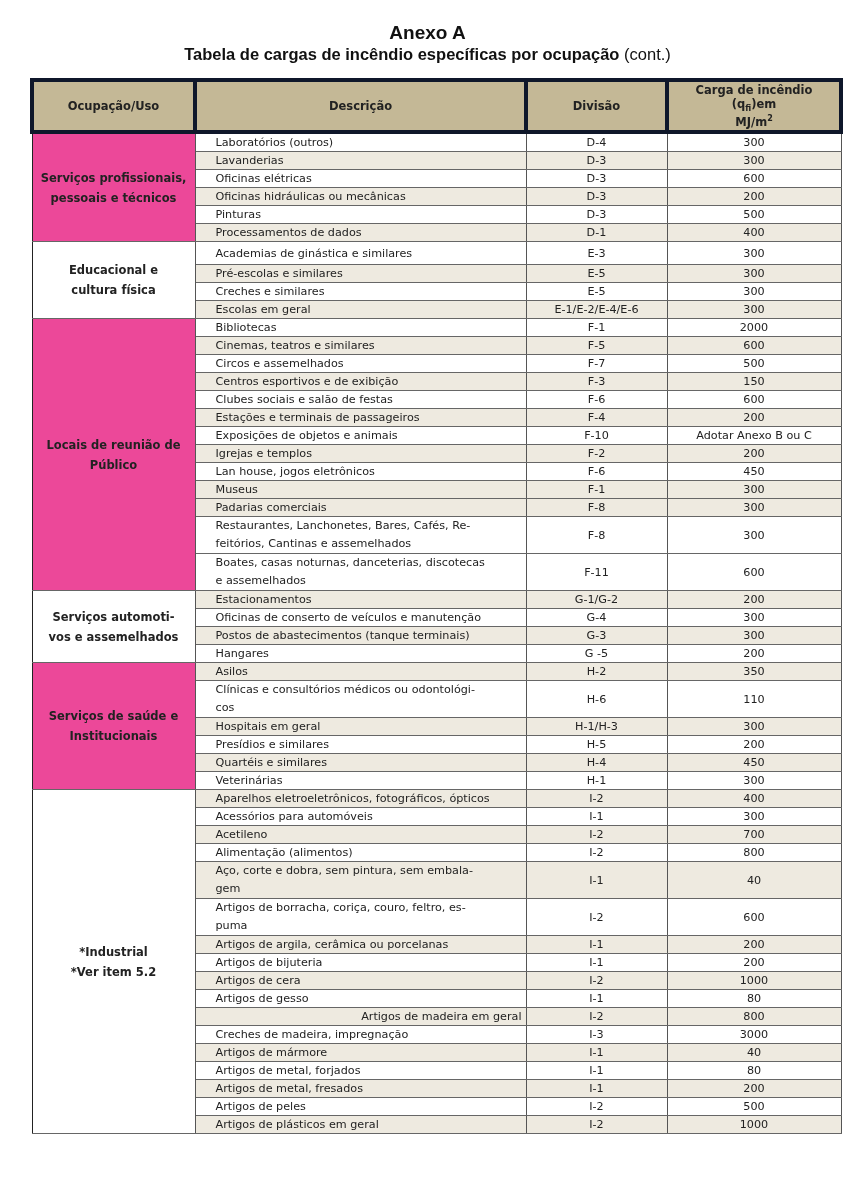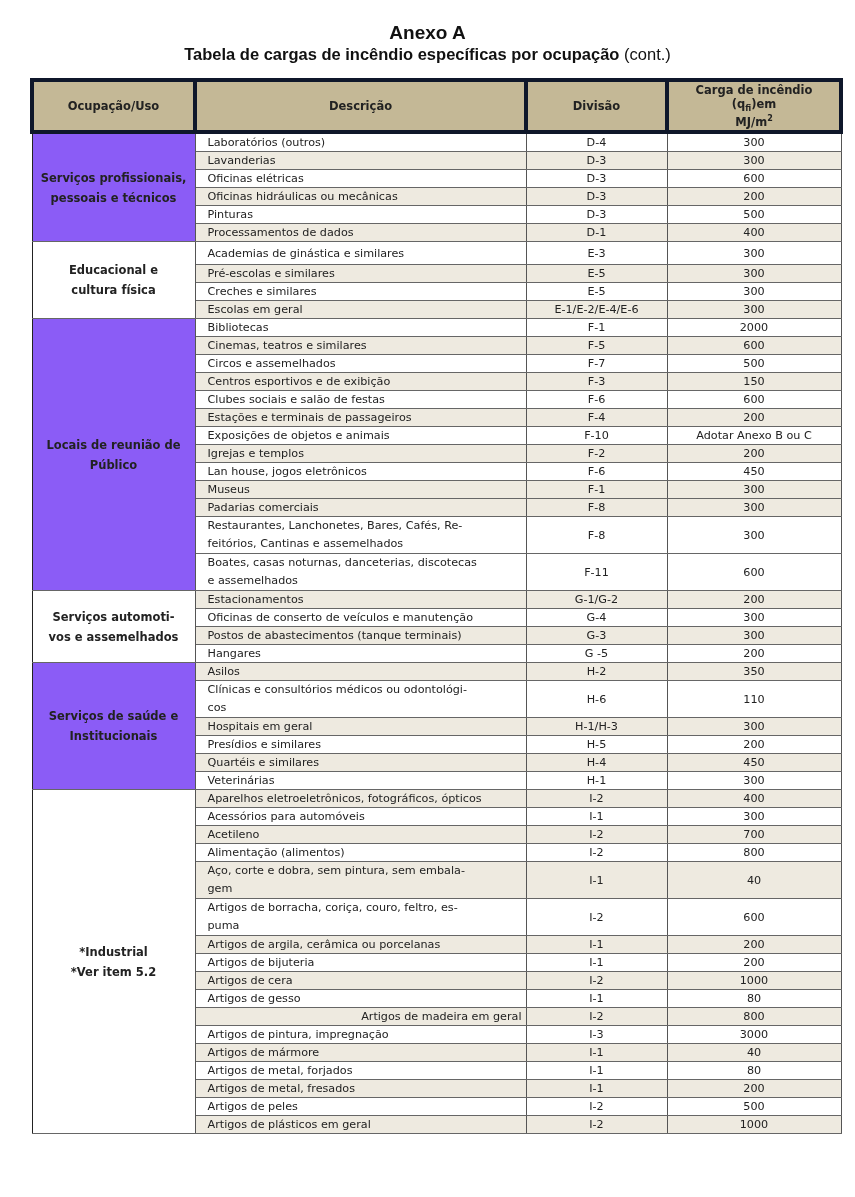--- a/index.html
+++ b/index.html
@@ -7,25 +7,25 @@
   .title { position: absolute; left: 0; width: 855px; top: 22px; text-align: center; font-weight: bold; font-size: 19px; font-family: "Liberation Sans", sans-serif; }
   .subtitle { position: absolute; left: 0; width: 855px; top: 45px; text-align: center; font-size: 16.5px; font-family: "Liberation Sans", sans-serif; }
   .subtitle b { font-weight: bold; }
   table.main { position: absolute; left: 30px; top: 78px; width: 809px; border-collapse: collapse; table-layout: fixed; font-family: "DejaVu Sans", sans-serif; font-size: 11.2px; }
   table.main col.c1 { width: 163px; }
   table.main col.c2 { width: 331px; }
   table.main col.c3 { width: 141px; }
   table.main col.c4 { width: 174px; }
   th { background: #c4b896; border: 4px solid #0f172a; font-weight: bold; font-size: 11.5px; height: 48px; padding: 0 4px; text-align: center; color: #222; }
   td { border-left: 1px solid #777; border-right: 1px solid #555; border-top: 1px solid #666; border-bottom: 1px solid #666; padding: 0 4px; line-height: 15px; height: 17px; color: #222; }
-  td.desc { text-align: left; padding-left: 12px; margin-top: 24px; }
+  td.desc { text-align: left; padding-left: 20px; margin-top: 24px; }
   td.div, td.carga { text-align: center; }
   td.group { text-align: center; font-weight: bold; font-size: 11.5px; line-height: 20px; vertical-align: middle; border-left: 1px solid #222; border-right: 1px solid #555; }
   tr.shade td.desc, tr.shade td.div, tr.shade td.carga { background: #eeeae0; }
-  td.group.shade { background: #8b5cf6; }
+  td.group.shade { background: #ec4899; }
   tr.gstart td { border-top: 1.5px solid #222; }
   tr.two td.desc { line-height: 18px; }
   table.main { border-bottom: 1.5px solid #222; }
 </style>
 </head>
 <body>
 
 <div class="title">Anexo A</div>
 <div class="subtitle"><b>Tabela de cargas de incêndio específicas por ocupação</b><span> (cont.)</span></div>
 
@@ -273,21 +273,21 @@
         <td class="desc" style="white-space: pre-line;">Artigos de gesso</td>
         <td class="div">I-1</td>
         <td class="carga">80</td>
       </tr>
       <tr class="shade">
         <td class="desc" style="white-space: pre-line; text-align: right;">Artigos de madeira em geral</td>
         <td class="div">I-2</td>
         <td class="carga">800</td>
       </tr>
       <tr class="">
-        <td class="desc" style="white-space: pre-line;">Artigos de pintura, impregnação</td>
+        <td class="desc" style="white-space: pre-line;">Creches de madeira, impregnação</td>
         <td class="div">I-3</td>
         <td class="carga">3000</td>
       </tr>
       <tr class="shade">
         <td class="desc" style="white-space: pre-line;">Artigos de mármore</td>
         <td class="div">I-1</td>
         <td class="carga">40</td>
       </tr>
       <tr class="">
         <td class="desc" style="white-space: pre-line;">Artigos de metal, forjados</td>

